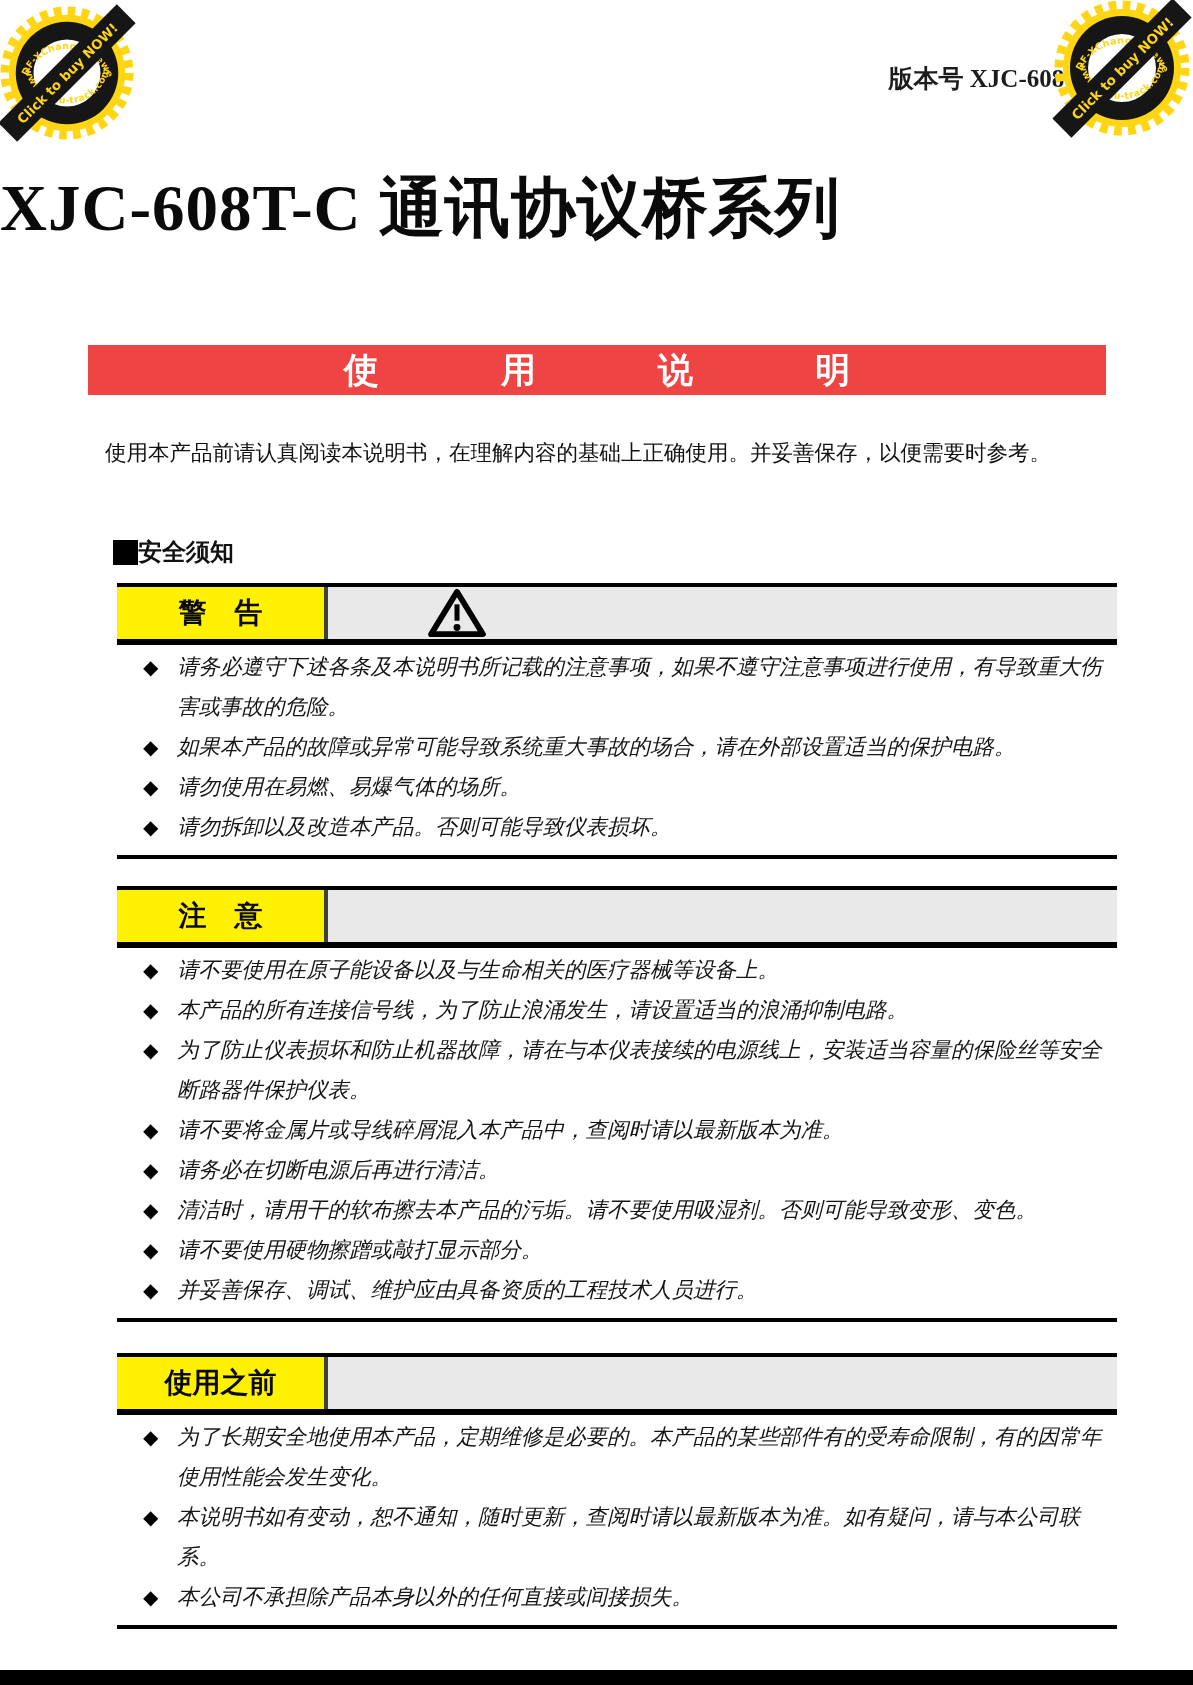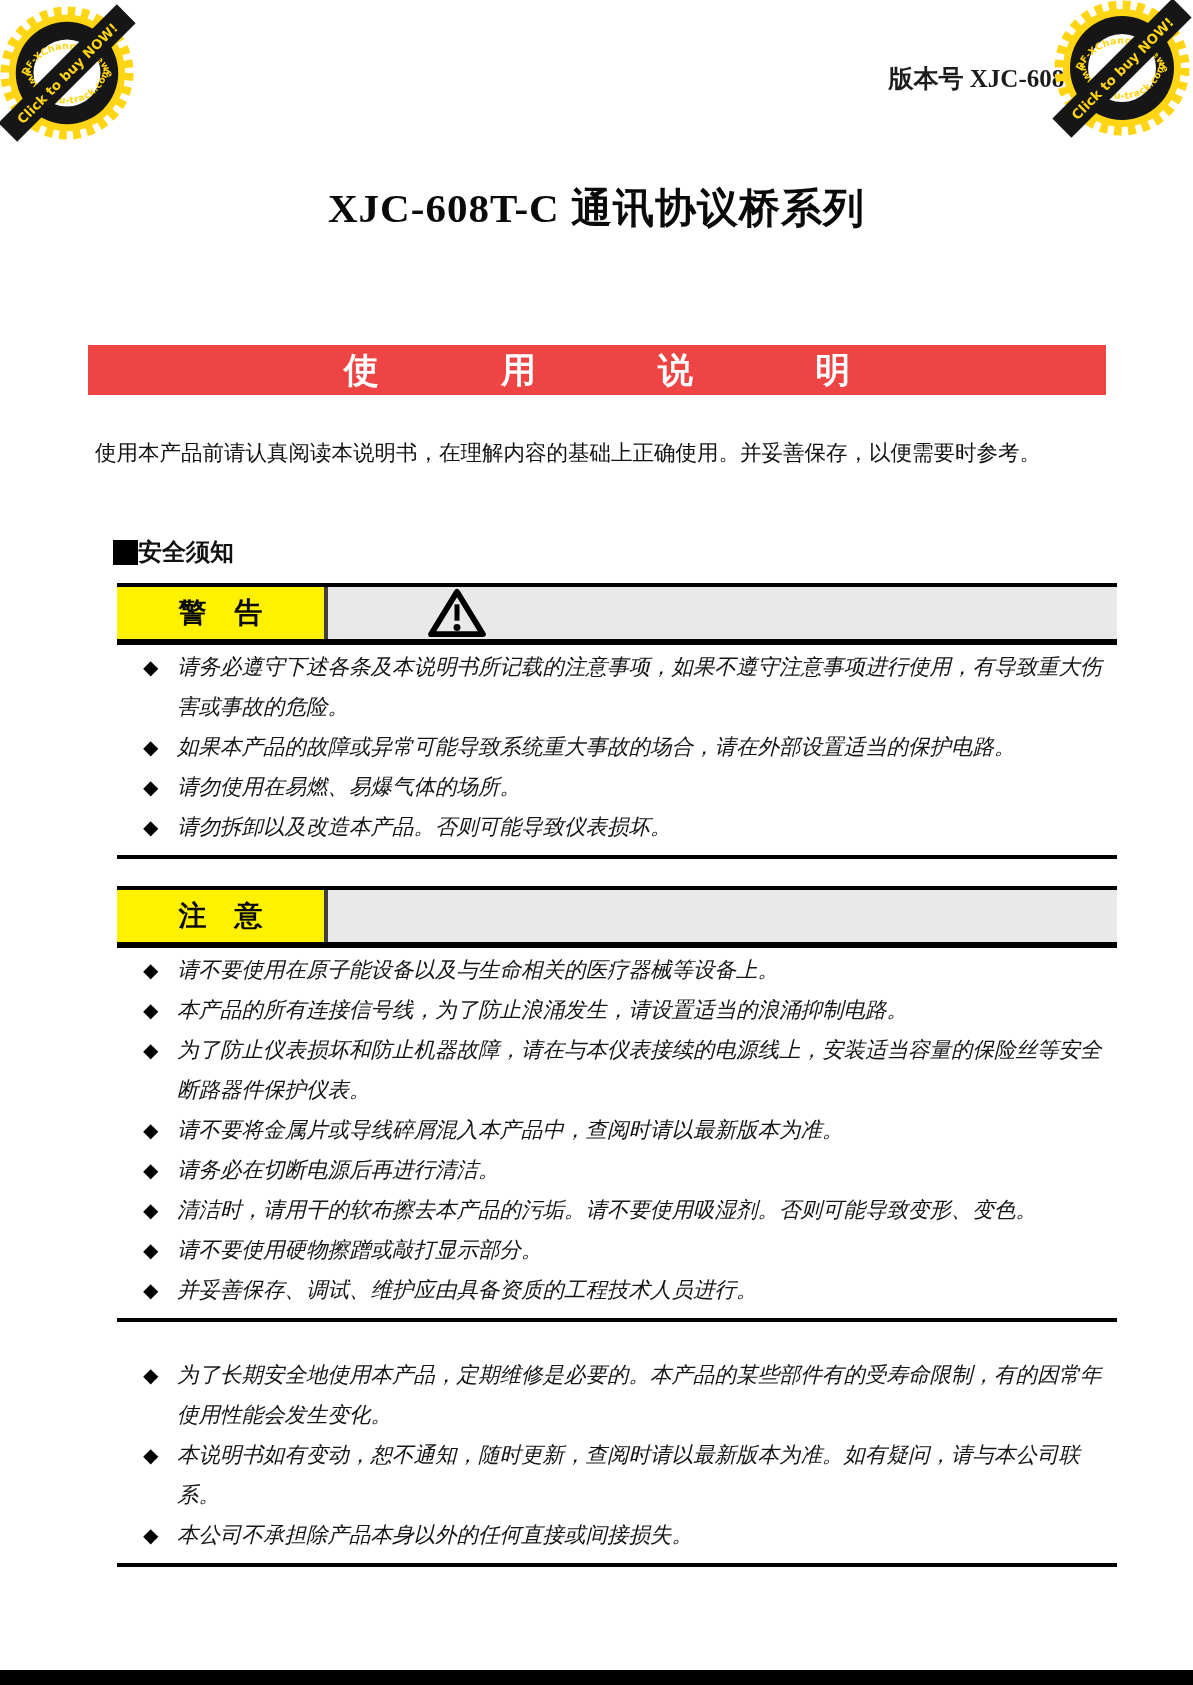--- a/index.html
+++ b/index.html
@@ -7,33 +7,33 @@
     position:relative;width:1193px;height:1685px;background:#ffffff;overflow:hidden;
     font-family:"DejaVu Sans","Liberation Sans",sans-serif;color:#151515;
   }
 
   
   .version{
     position:absolute;top:62px;left:0;width:1105px;text-align:right;
     font-family:"Liberation Serif","DejaVu Serif",serif;font-weight:bold;font-size:25px;color:#1c1c1c;
   }
   .title{
-    position:absolute;top:158px;left:0;width:1193px;text-align:center;margin:0;
-    font-family:"Liberation Serif","DejaVu Serif",serif;font-weight:bold;font-size:41px;line-height:100px;color:#0a0a0a;
+    position:absolute;top:158px;left:0;width:1193px;text-align:left;margin:0;
+    font-family:"Liberation Serif","DejaVu Serif",serif;font-weight:bold;font-size:65px;line-height:100px;color:#0a0a0a;
     letter-spacing:1px;white-space:nowrap;
   }
   .banner{
     position:absolute;top:345px;left:88px;width:1018px;height:50px;background:#ef4444;
     display:flex;align-items:center;justify-content:center;
   }
   .banner span{
     color:#ffffff;font-size:35px;font-weight:bold;letter-spacing:55px;text-indent:55px;white-space:nowrap;
   }
   .intro{
-    position:absolute;top:438px;left:95px;width:1000px;margin:0;
+    position:absolute;top:438px;left:105px;width:1000px;margin:0;
     font-size:21.5px;font-weight:500;line-height:30px;color:#111111;
   }
   .section-heading{
     position:absolute;top:536px;left:113px;display:flex;align-items:center;gap:0;
     font-size:24px;font-weight:600;color:#111111;
   }
   .sq{width:25px;height:25px;background:#000000;display:inline-block;}
 
   
   .notice-section{
@@ -171,20 +171,28 @@
   </li>
 
   <li class="bullet">
     <span class="diamond">◆</span>
     <span class="bullet-text">并妥善保存、调试、维护应由具备资质的工程技术人员进行。</span>
   </li>
 </ul>
   </section>
 
   <section class="notice-section" style="top: 1353px;">
+    <div class="notice-box">
+      <div class="notice-label">
+        <span class="label-text">使用之前</span>
+      </div>
+      <div class="notice-bar">
+        
+      </div>
+    </div>
     <ul class="bullets">
   <li class="bullet">
     <span class="diamond">◆</span>
     <span class="bullet-text">为了长期安全地使用本产品，定期维修是必要的。本产品的某些部件有的受寿命限制，有的因常年使用性能会发生变化。</span>
   </li>
 
   <li class="bullet">
     <span class="diamond">◆</span>
     <span class="bullet-text">本说明书如有变动，恕不通知，随时更新，查阅时请以最新版本为准。如有疑问，请与本公司联系。</span>
   </li>

